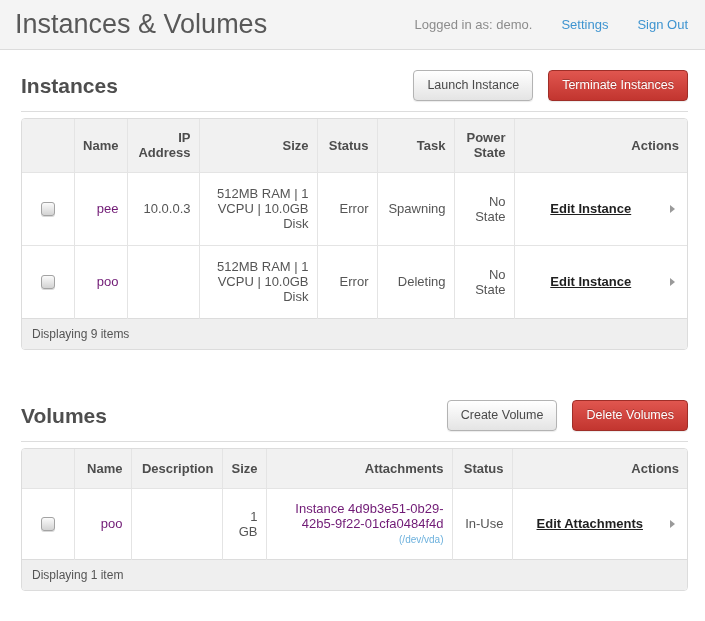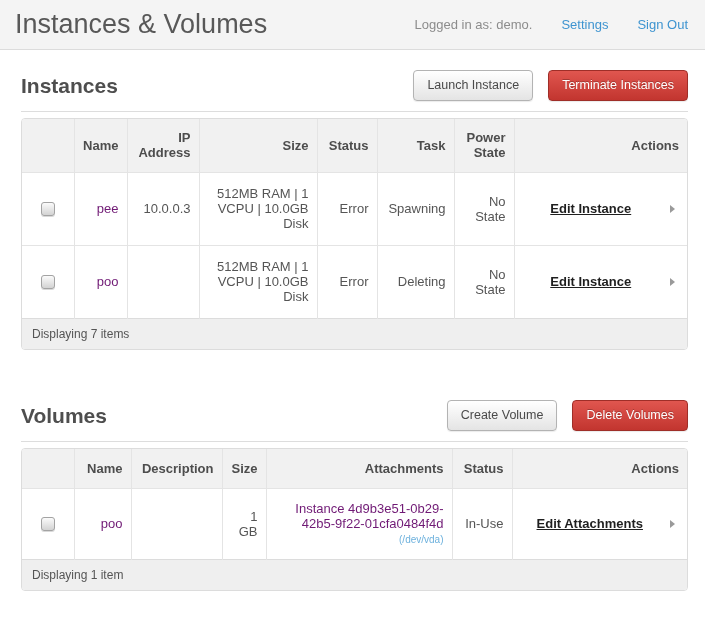--- a/index.html
+++ b/index.html
@@ -149,21 +149,21 @@
             <td>Deleting</td>
             <td>No State</td>
             <td class="actions-cell">
               <a class="action-link">Edit Instance</a>
               <span class="chevron-right"></span>
             </td>
           </tr>
         </tbody>
         <tfoot>
           <tr>
-            <td colspan="8">Displaying 7 items</td>
+            <td colspan="8">Displaying 9 items</td>
           </tr>
         </tfoot>
       </table>
     </div>
   </section>
 
   <section class="section section-volumes">
     <div class="sec-head">
       <h2 class="sec-title">Volumes</h2>
       <div class="btn-group">

